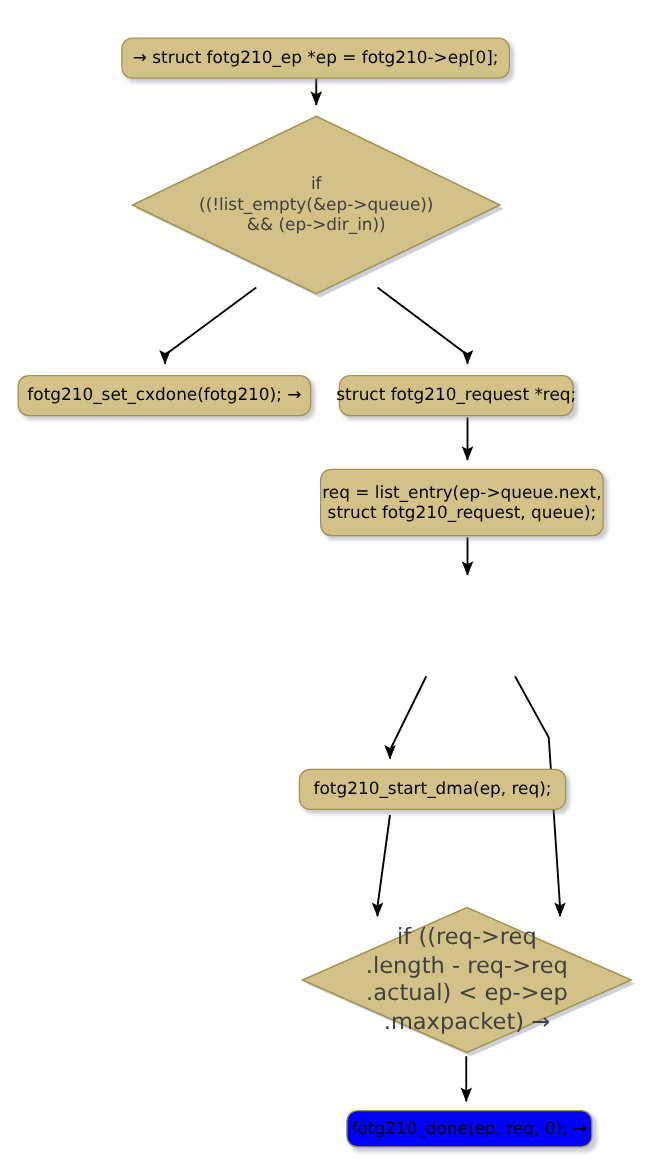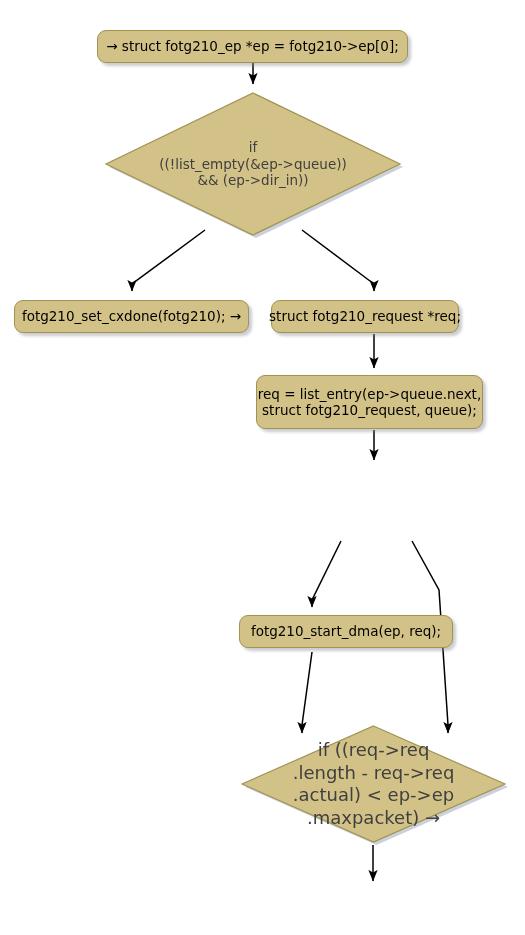--- a/index.html
+++ b/index.html
@@ -134,14 +134,15 @@
     <svg class="dshape" viewBox="0 0 269 122" xmlns="http://www.w3.org/2000/svg">
       <polygon points="134.5,3 266,61 134.5,119 3,61" fill="#b9c2d0" transform="translate(3,3)" opacity="0.75"></polygon>
       <polygon points="134.5,3 266,61 134.5,119 3,61" fill="#d3c287" stroke="#a09350" stroke-width="1.2"></polygon>
     </svg>
     <div class="dlabel t12">if ((req-&gt;req
 .length - req-&gt;req
 .actual) &lt; ep-&gt;ep
 .maxpacket) →</div>
   </div>
 
+  <div class="node rect t13 highlight" style="left:277px; top:888px; width:197px; height:30px;">fotg210_done(ep, req, 0); →</div>
 
 </div>
 
 </body></html>

